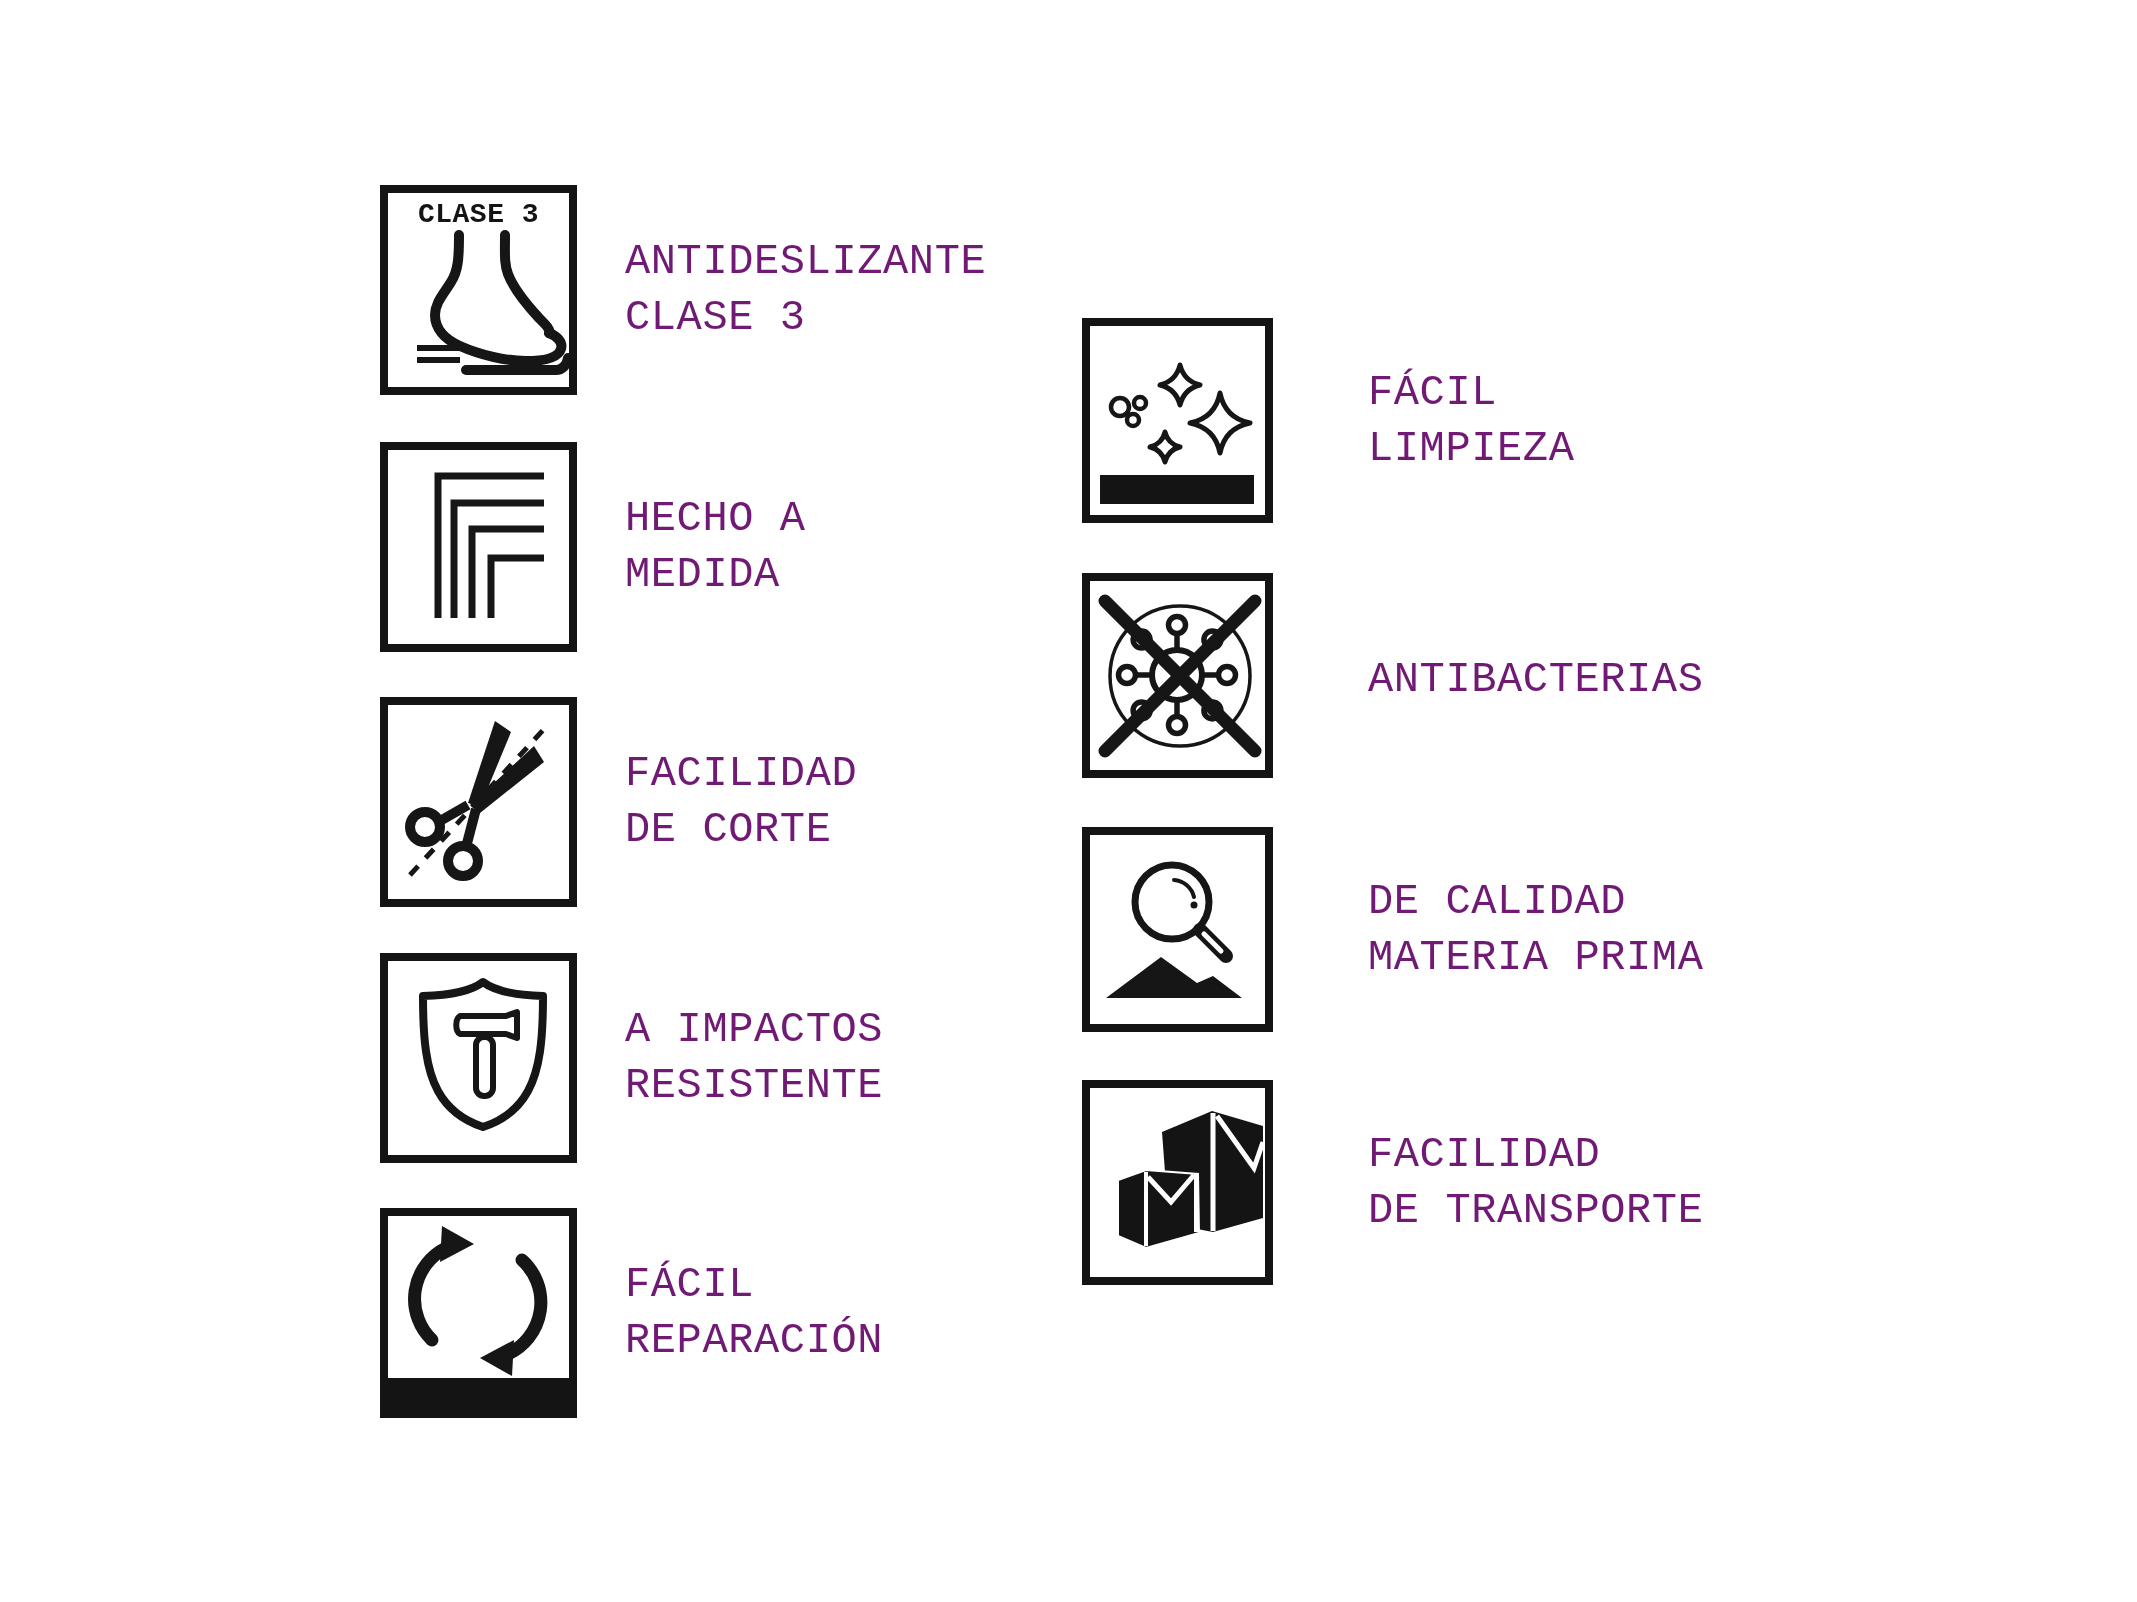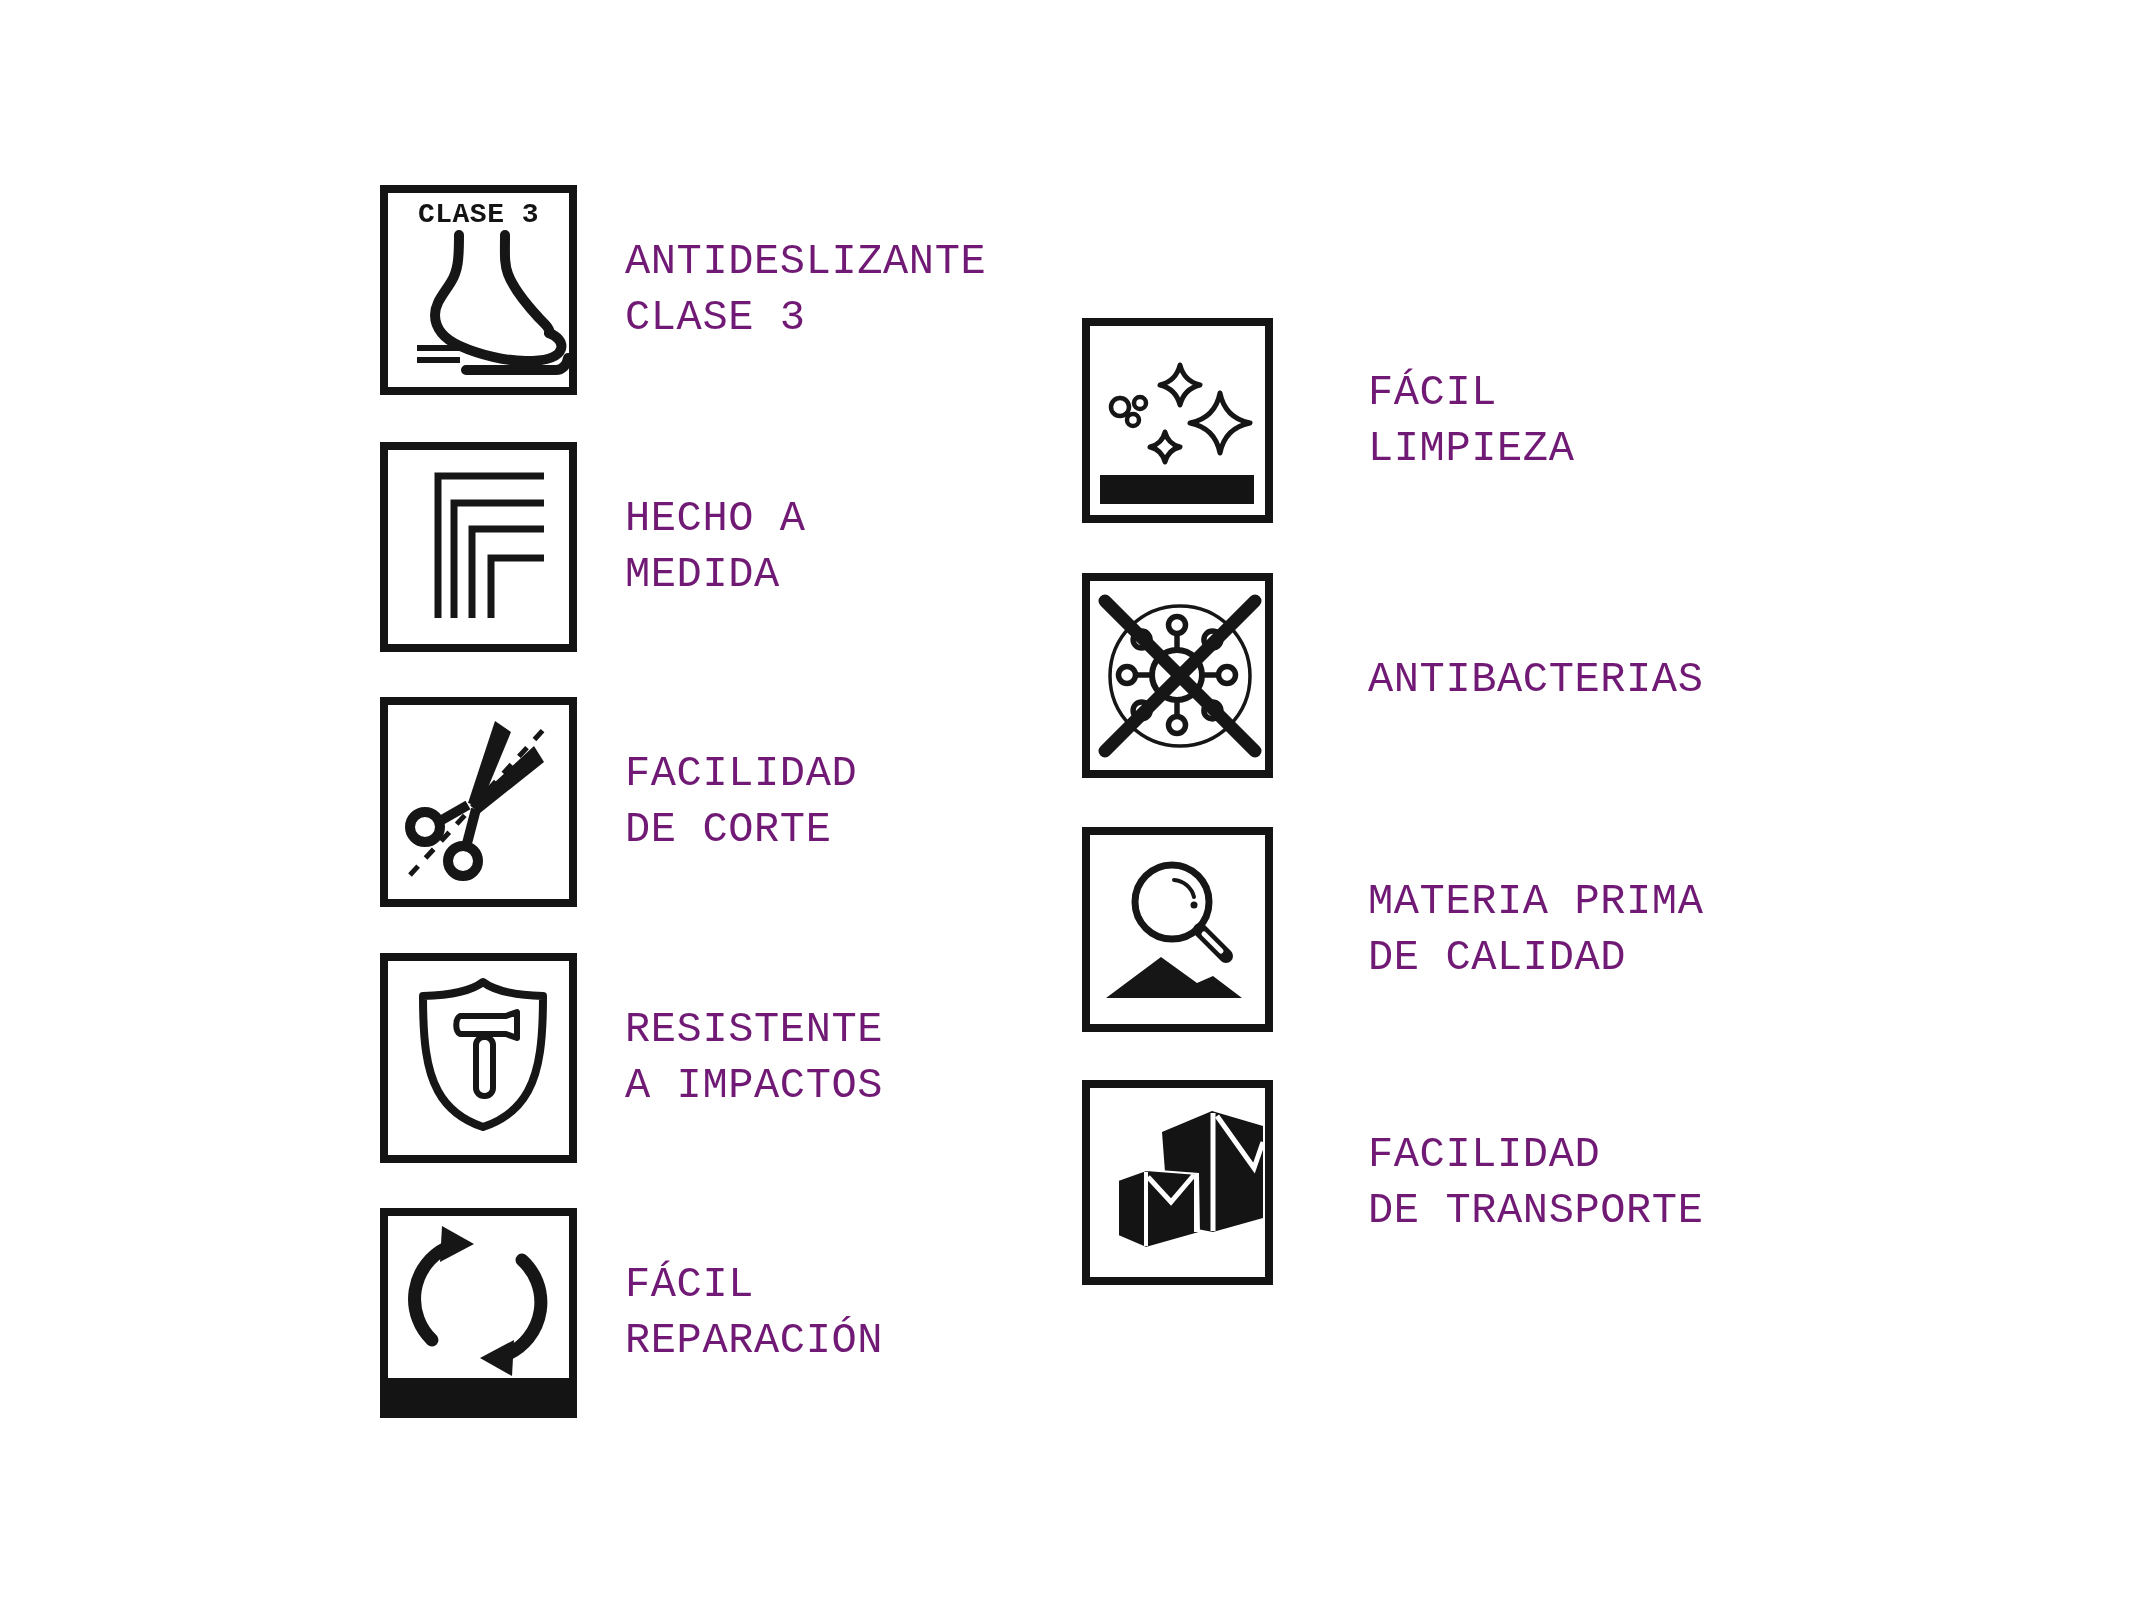--- a/index.html
+++ b/index.html
@@ -82,22 +82,22 @@
   </div>
 
   <div class="icon-box" style="left:380px; top:953px; width:197px; height:210px;">
     <svg viewBox="0 0 181 194">
       <path d="M95,21 C104,28 120,34 155,35 C155,78 152,108 140,130 C128,152 110,161 95,166 C80,161 62,152 50,130 C38,108 35,78 35,35 C70,34 86,28 95,21 Z" fill="none" stroke="#161616" stroke-width="8" stroke-linejoin="round"></path>
       <path d="M72,55 L118,55 L129,51 L129,77 L118,73 L72,73 C67,70 67,58 72,55 Z" fill="#ffffff" stroke="#161616" stroke-width="6" stroke-linejoin="round"></path>
       <rect x="88" y="76" width="17" height="59" rx="8" fill="#ffffff" stroke="#161616" stroke-width="6"></rect>
     </svg>
   </div>
   <div class="feature-label" style="left:625px; top:953px; height:210px;">
+    <div>A IMPACTOS</div>
     <div>RESISTENTE</div>
-    <div>A IMPACTOS</div>
   </div>
 
   <div class="icon-box" style="left:380px; top:1208px; width:197px; height:210px;">
     <svg viewBox="0 0 181 194">
       <g fill="none" stroke="#161616" stroke-width="13" stroke-linecap="round">
         <path d="M44,124 A57 57 0 0 1 58,32"></path>
         <path d="M134,44 A57 57 0 0 1 120,138"></path>
       </g>
       <polygon points="54,10 86,28 52,46" fill="#161616"></polygon>
       <polygon points="124,160 92,142 126,124" fill="#161616"></polygon>
@@ -165,22 +165,22 @@
     <svg viewBox="0 0 175 189">
       <circle cx="82" cy="67" r="37" fill="none" stroke="#161616" stroke-width="7"></circle>
       <path d="M84,45 A22 22 0 0 1 104,62" fill="none" stroke="#161616" stroke-width="4" stroke-linecap="round"></path>
       <circle cx="104" cy="70" r="3.5" fill="#161616"></circle>
       <line x1="110" y1="95" x2="136" y2="121" stroke="#161616" stroke-width="14" stroke-linecap="round"></line>
       <line x1="114" y1="99" x2="131" y2="116" stroke="#ffffff" stroke-width="5" stroke-linecap="round"></line>
       <polygon points="16,163 71,122 107,148 123,141 152,163" fill="#161616"></polygon>
     </svg>
   </div>
   <div class="feature-label" style="left:1368px; top:827px; height:205px;">
+    <div>DE CALIDAD</div>
     <div>MATERIA PRIMA</div>
-    <div>DE CALIDAD</div>
   </div>
 
   <div class="icon-box" style="left:1082px; top:1080px; width:191px; height:205px;">
     <svg viewBox="0 0 175 189">
       <polygon points="72,44 122,23 173,38 173,130 123,144 86,137 75,84" fill="#141414"></polygon>
       <line x1="123" y1="25" x2="123" y2="143" stroke="#ffffff" stroke-width="5"></line>
       <polyline points="127,28 164,80 173,54" fill="none" stroke="#ffffff" stroke-width="5"></polyline>
       <polygon points="28,92 56,82 108,86 109,145 56,160 28,148" fill="#141414" stroke="#ffffff" stroke-width="2"></polygon>
       <polyline points="58,89 81,114 104,87" fill="none" stroke="#ffffff" stroke-width="5"></polyline>
       <line x1="56" y1="84" x2="56" y2="158" stroke="#ffffff" stroke-width="4"></line>

